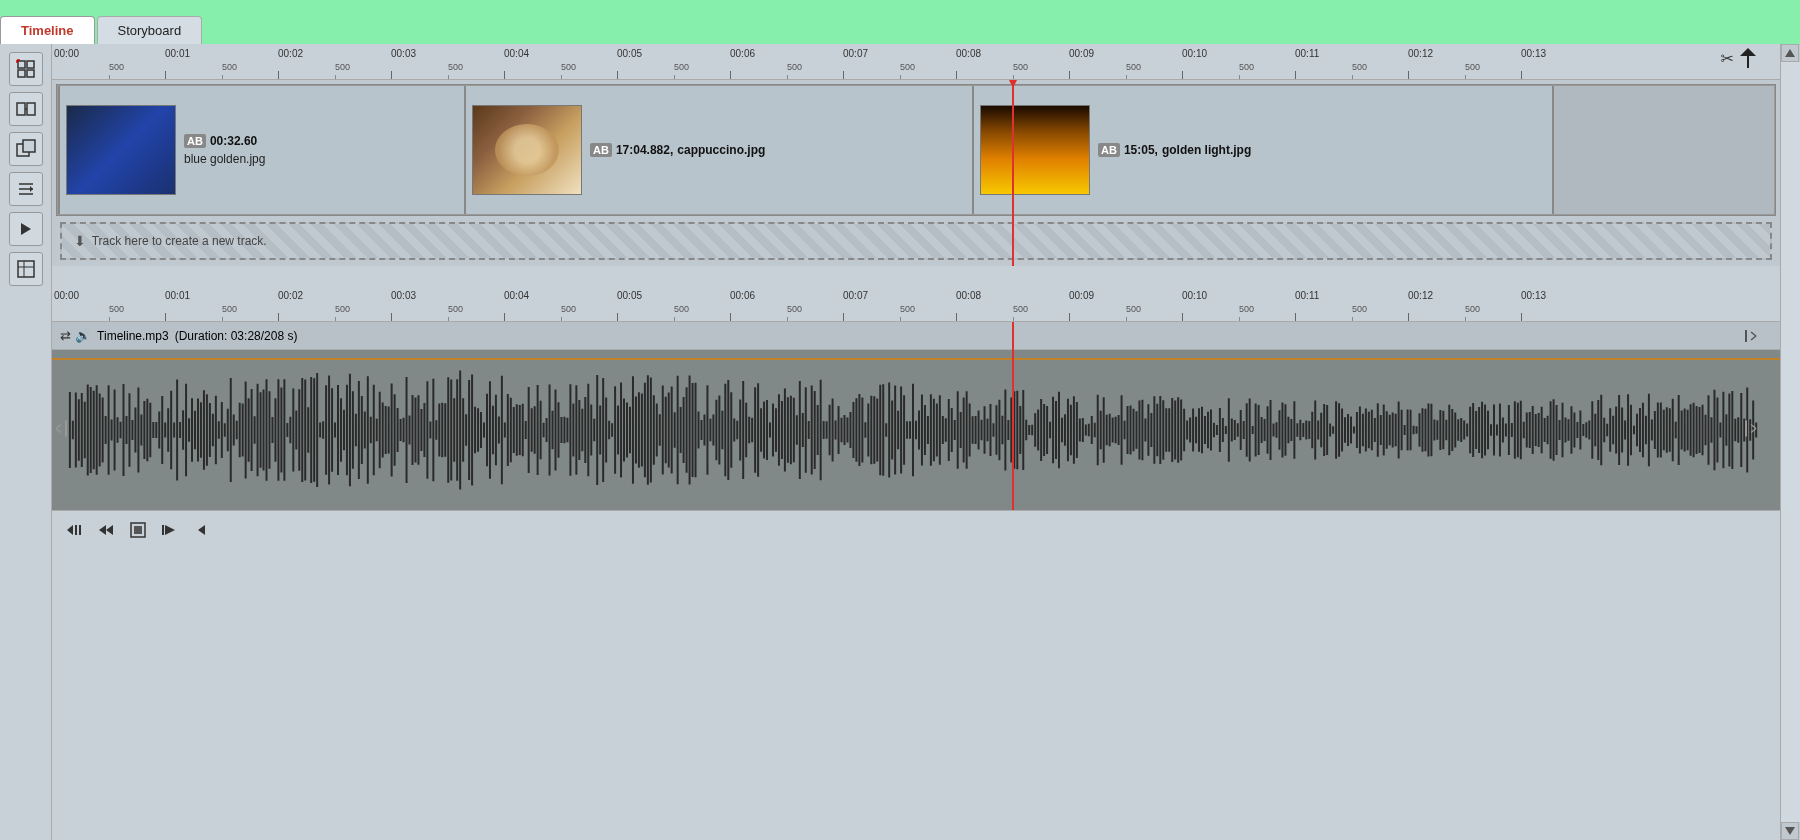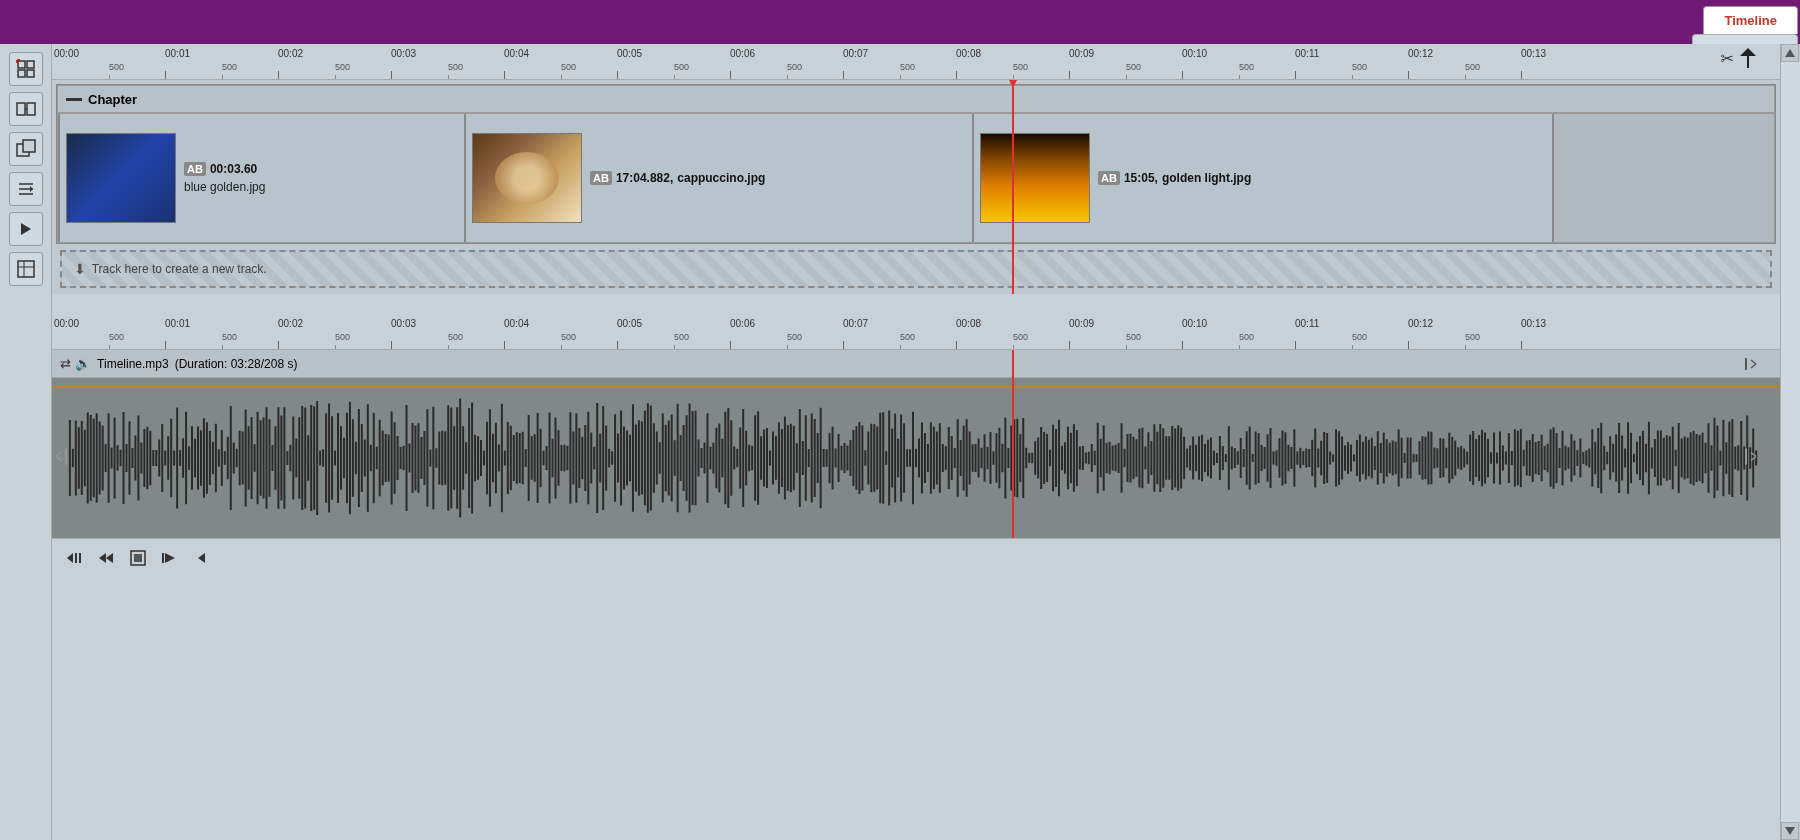--- a/index.html
+++ b/index.html
@@ -17,24 +17,23 @@
       height: 840px;
       background: #c8d0d8;
       display: flex;
       flex-direction: column;
     }
 
     
     .tabs-bar {
       display: flex;
       align-items: flex-end;
-      background: #701a75;
+      background: #86efac;
       padding: 6px 0 0 0;
       height: 44px;
-      flex-direction: column;
     }
     .tab {
       padding: 6px 20px;
       cursor: pointer;
       border: 1px solid #aaa;
       border-bottom: none;
       background: #d4dcE4;
       margin-right: 2px;
       font-size: 13px;
       border-radius: 4px 4px 0 0;
@@ -514,35 +513,31 @@
         </div>
 
         <div class="tracks-wrapper" style="position:relative;">
 
           <div class="playhead" style="left:960px;top:0;height:100%;">
             <div class="playhead-top"></div>
           </div>
 
           <div class="chapter-box">
 
-            <div class="chapter-header">
-              <div style="width:16px;height:3px;background:#333;display:inline-block;"></div>
-              <span>Chapter</span>
-            </div>
 
             <div class="video-track">
 
               <div class="clip" style="width:408px;">
                 <div class="clip-thumbnail">
                   <div class="thumb-blue"></div>
                 </div>
                 <div class="clip-info">
                   <div class="clip-time">
                     <span class="clip-icon">AB</span>
-                    <span>00:03.60</span>
+                    <span>00:32.60</span>
                   </div>
                   <div class="clip-name">blue golden.jpg</div>
                 </div>
               </div>
 
               <div class="clip" style="width:508px;">
                 <div class="clip-thumbnail">
                   <div class="thumb-cappuccino"></div>
                 </div>
                 <div class="clip-info">

